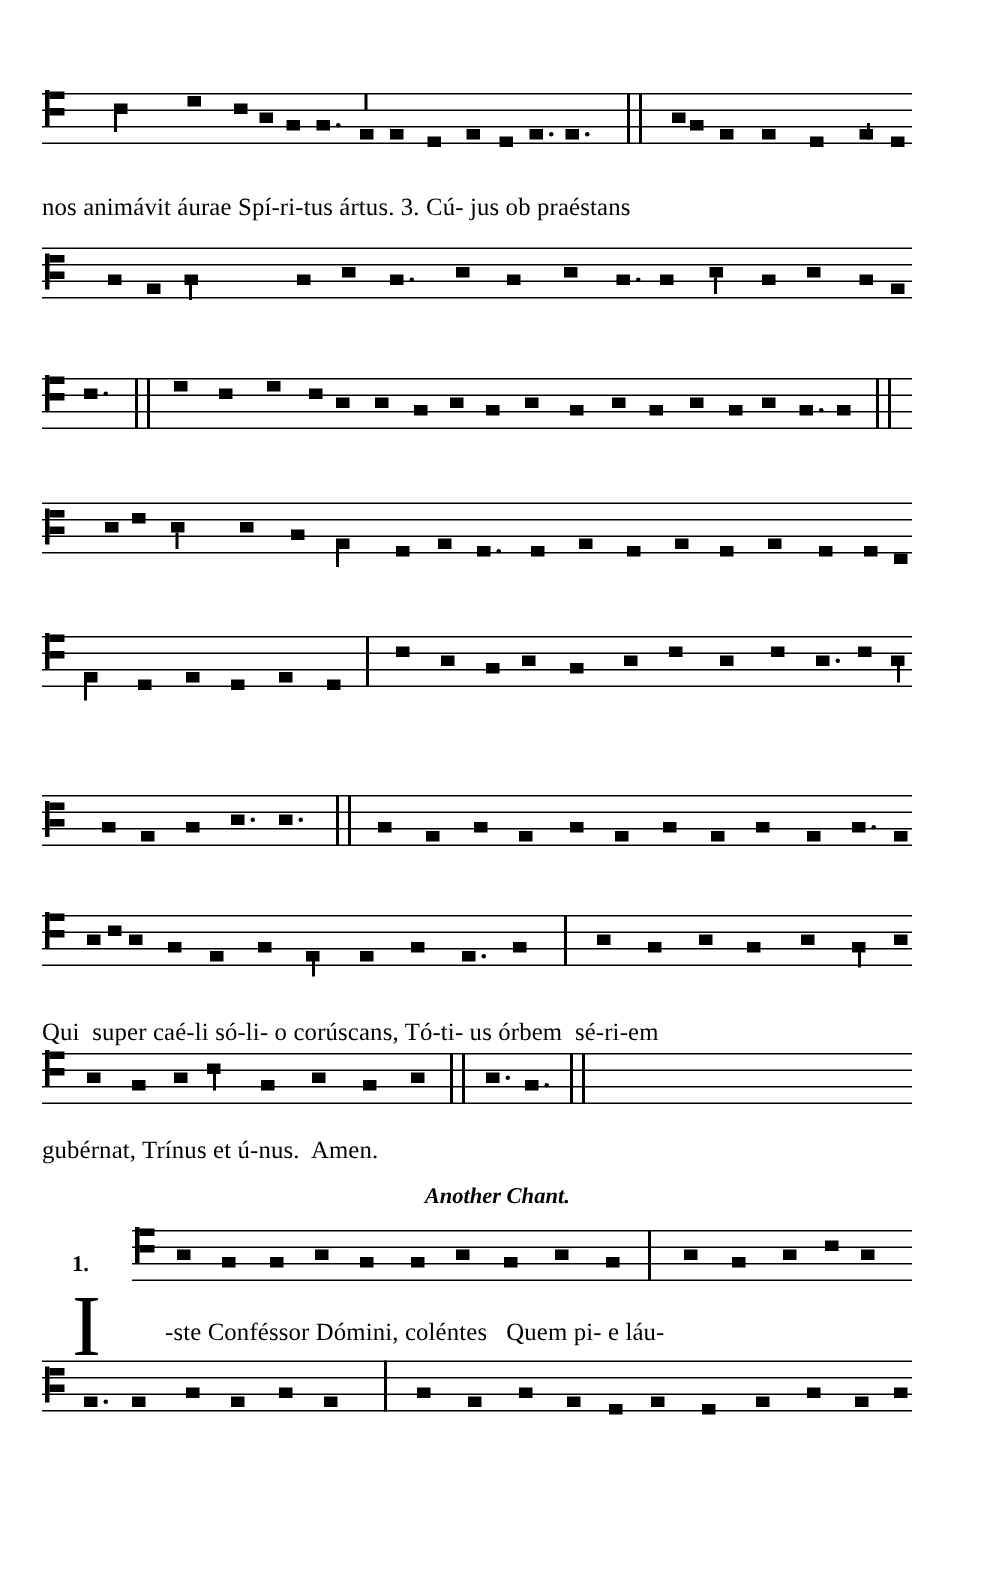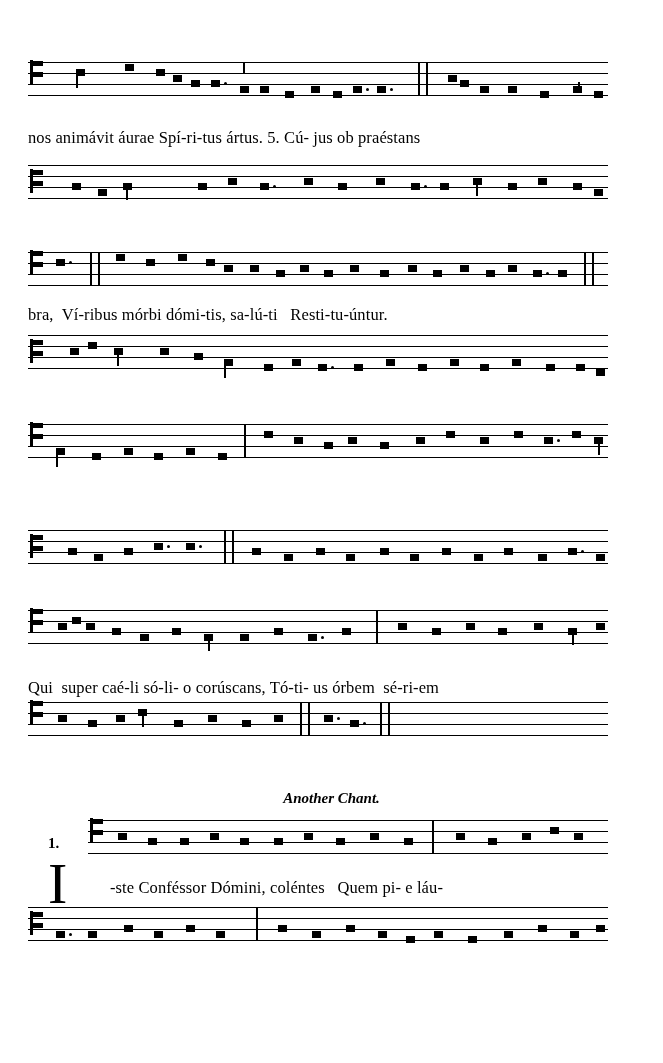--- a/index.html
+++ b/index.html
@@ -200,21 +200,21 @@
       <div class="nq" style="left:420px; top:15px;"></div>
       <div class="nq" style="left:432px; top:20px;"></div>
       <div class="nq" style="left:452px; top:26px;"></div>
       <div class="nq" style="left:480px; top:26px;"></div>
       <div class="nq" style="left:512px; top:31px;"></div>
       <div class="nq" style="left:545px; top:26px;"></div>
       <div class="nq" style="left:566px; top:31px;"></div>
       <div class="barline tick" style="left:550px; top:22px; height:11px;"></div>
     </div>
   </div>
-  <div class="lyric" style="top:128px;">nos animávit áurae Spí-ri-tus ártus. 5. Cú- jus ob praéstans</div>
+  <div class="lyric" style="top:128px;">nos animávit áurae Spí-ri-tus ártus. 3. Cú- jus ob praéstans</div>
 
   <div class="system" style="top:163px;">
     <div class="stave">
       <div class="line l0"></div>
       <div class="line l1"></div>
       <div class="line l2"></div>
       <div class="line l3"></div>
       <div class="clef" style="left:2px; top:6px;">
         <div class="cbar stem"></div>
           <div class="cbar top"></div>
@@ -274,21 +274,20 @@
       <div class="nq" style="left:432px; top:15px;"></div>
       <div class="nq" style="left:458px; top:20px;"></div>
       <div class="nq" style="left:480px; top:15px;"></div>
       <div class="nq" style="left:505px; top:20px;"></div>
       <div class="dot" style="left:518px; top:22px;"></div>
       <div class="nq" style="left:530px; top:20px;"></div>
       <div class="barline double1" style="left:556px;"></div>
       <div class="barline double1" style="left:564px;"></div>
     </div>
   </div>
-  <div class="lyric" style="top:305px;">bra,  Ví-ribus mórbi dómi-tis, sa-lú-ti   Resti-tu-úntur.</div>
 
   <div class="system" style="top:333px;">
     <div class="stave">
       <div class="line l0"></div>
       <div class="line l1"></div>
       <div class="line l2"></div>
       <div class="line l3"></div>
       <div class="clef" style="left:2px; top:6px;">
         <div class="cbar stem"></div>
           <div class="cbar top"></div>
@@ -448,20 +447,21 @@
       <div class="barline full" style="left:272px;"></div>
       <div class="barline full" style="left:280px;"></div>
       <div class="nq" style="left:296px; top:15px;"></div>
       <div class="dot" style="left:309px; top:17px;"></div>
       <div class="nq" style="left:322px; top:20px;"></div>
       <div class="dot" style="left:335px; top:22px;"></div>
       <div class="barline double1" style="left:352px;"></div>
       <div class="barline double1" style="left:360px;"></div>
     </div>
   </div>
+  <div class="lyric" style="top:757px;">gubérnat, Trínus et ú-nus.  Amen.</div>
 
   <div class="subtitle" style="top:790px;">Another Chant.</div>
 
   <div class="versenum" style="left:48px; top:835px;">1.</div>
   <div class="dropcap" style="left:48px; top:855px;">I</div>
 
   <div class="system" style="top:818px; left:88px; width:520px;">
     <div class="stave">
       <div class="line l0"></div>
       <div class="line l1"></div>

